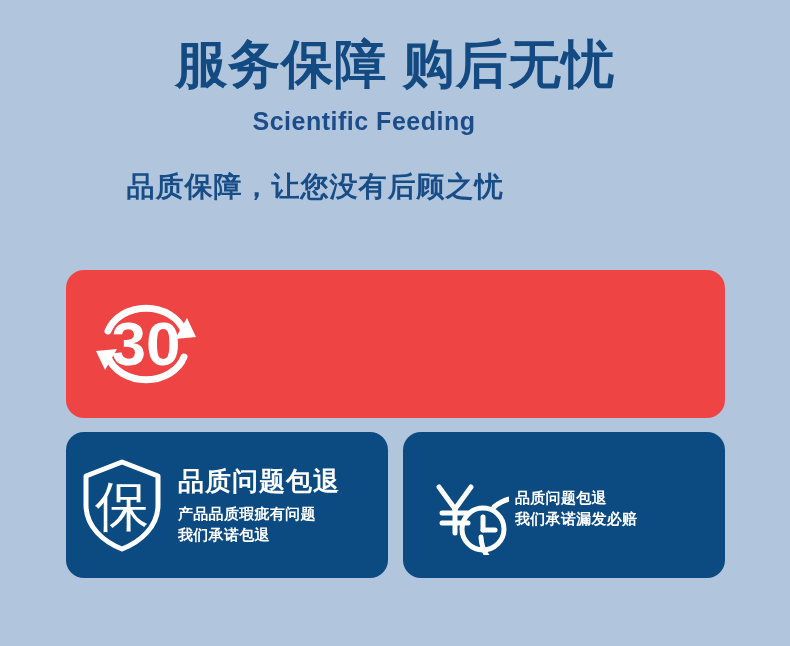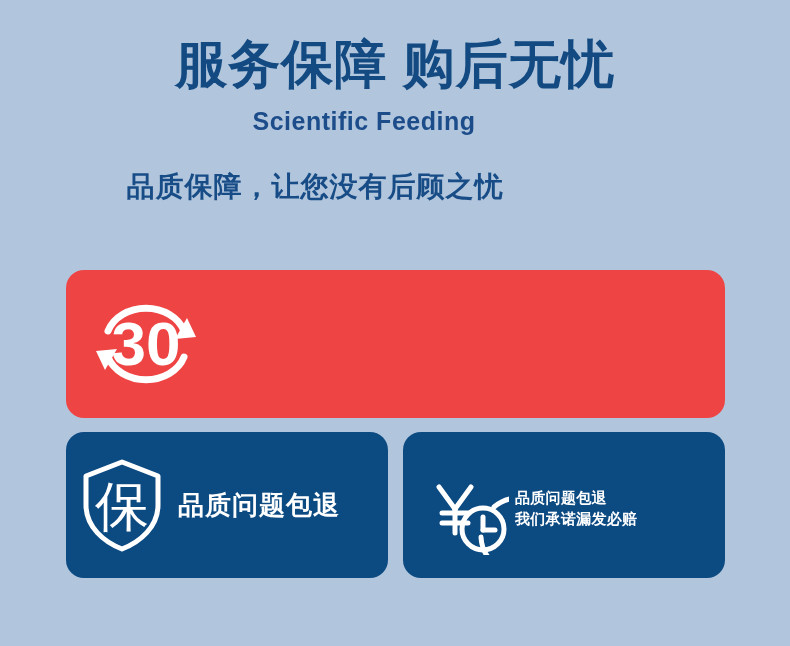--- a/index.html
+++ b/index.html
@@ -192,20 +192,24 @@
 
     <div class="card">
       <div class="card-icon">
         <svg width="92" height="100" viewBox="0 0 92 100" aria-hidden="true">
           <path d="M46 7 L82 21 L82 50 C82 72 64 87 46 94 C28 87 10 72 10 50 L10 21 Z" fill="none" stroke="#ffffff" stroke-width="5" stroke-linejoin="round"></path>
           <text x="46" y="70" text-anchor="middle" font-family="'Liberation Sans', 'DejaVu Sans', sans-serif" font-size="54" fill="#ffffff">保</text>
         </svg>
       </div>
       <div class="card-text">
         <div class="card-title">品质问题包退</div>
+        <div class="card-desc">
+          <div>产品品质瑕疵有问题</div>
+          <div>我们承诺包退</div>
+        </div>
       </div>
     </div>
 
     <div class="card">
       <div class="card-icon">
         <svg width="100" height="100" viewBox="0 0 100 100" aria-hidden="true">
 
           <path d="M 72 82 A 37 37 0 1 0 85 52" fill="none" stroke="#ffffff" stroke-width="5" stroke-linecap="round"></path>
 
           <g stroke="#ffffff" stroke-width="5" stroke-linecap="round" fill="none">

